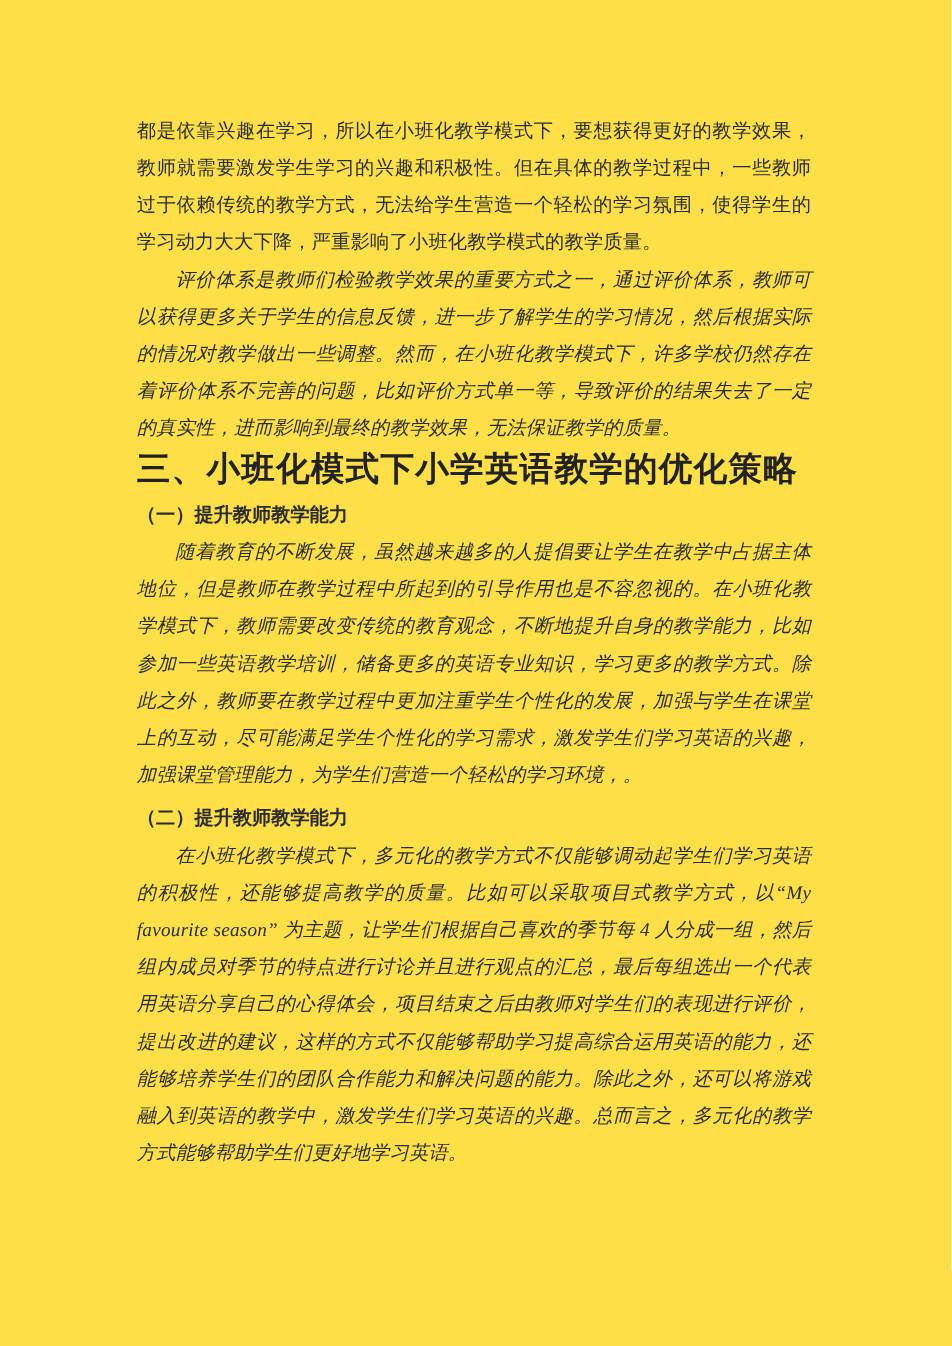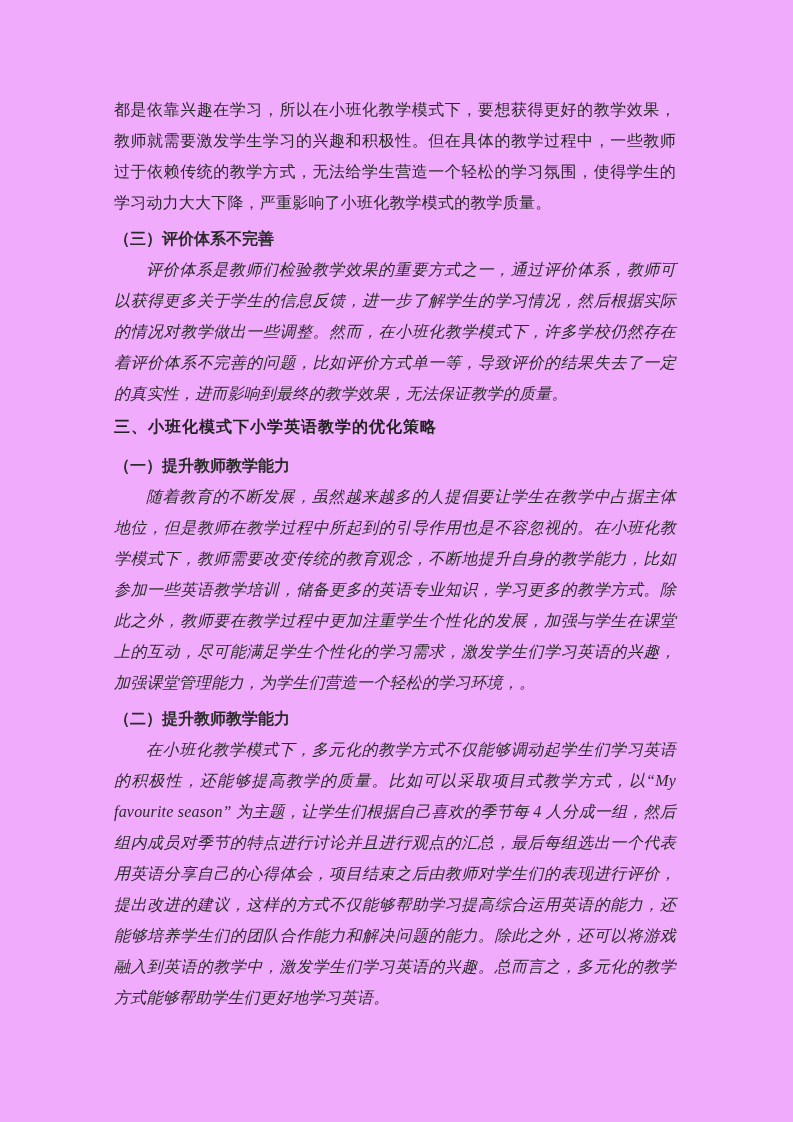--- a/index.html
+++ b/index.html
@@ -4,21 +4,21 @@
 <style>
   html, body {
     margin: 0;
     padding: 0;
     background: #ffffff;
   }
   .page {
     position: relative;
     width: 793px;
     height: 1122px;
-    background: #f0abfc;
+    background: #fde047;
     overflow: hidden;
   }
   .content {
     position: absolute;
     left: 114px;
     top: 94px;
     width: 562px;
     color: #2b2b2b;
   }
   p.body {
@@ -38,36 +38,35 @@
     margin: 5px 0 0 0;
     font-family: "Liberation Sans", sans-serif;
     font-size: 16px;
     line-height: 31px;
     font-weight: bold;
     color: #2b2b2b;
   }
   h2.chapter {
     margin: 0;
     font-family: "Liberation Sans", sans-serif;
-    font-size: 16px;
+    font-size: 28px;
     line-height: 36px;
     font-weight: bold;
     color: #222222;
     letter-spacing: 1px;
   }
 </style>
 </head>
 <body>
 
 <div class="page">
   <div class="content">
 
     <p class="body">都是依靠兴趣在学习，所以在小班化教学模式下，要想获得更好的教学效果，教师就需要激发学生学习的兴趣和积极性。但在具体的教学过程中，一些教师过于依赖传统的教学方式，无法给学生营造一个轻松的学习氛围，使得学生的学习动力大大下降，严重影响了小班化教学模式的教学质量。</p>
 
-    <h3 class="sec">（三）评价体系不完善</h3>
 
     <p class="body ind">评价体系是教师们检验教学效果的重要方式之一，通过评价体系，教师可以获得更多关于学生的信息反馈，进一步了解学生的学习情况，然后根据实际的情况对教学做出一些调整。然而，在小班化教学模式下，许多学校仍然存在着评价体系不完善的问题，比如评价方式单一等，导致评价的结果失去了一定的真实性，进而影响到最终的教学效果，无法保证教学的质量。</p>
 
     <h2 class="chapter">三、小班化模式下小学英语教学的优化策略</h2>
 
     <h3 class="sec">（一）提升教师教学能力</h3>
 
     <p class="body ind">随着教育的不断发展，虽然越来越多的人提倡要让学生在教学中占据主体地位，但是教师在教学过程中所起到的引导作用也是不容忽视的。在小班化教学模式下，教师需要改变传统的教育观念，不断地提升自身的教学能力，比如参加一些英语教学培训，储备更多的英语专业知识，学习更多的教学方式。除此之外，教师要在教学过程中更加注重学生个性化的发展，加强与学生在课堂上的互动，尽可能满足学生个性化的学习需求，激发学生们学习英语的兴趣，加强课堂管理能力，为学生们营造一个轻松的学习环境，。</p>
 
     <h3 class="sec">（二）提升教师教学能力</h3>

